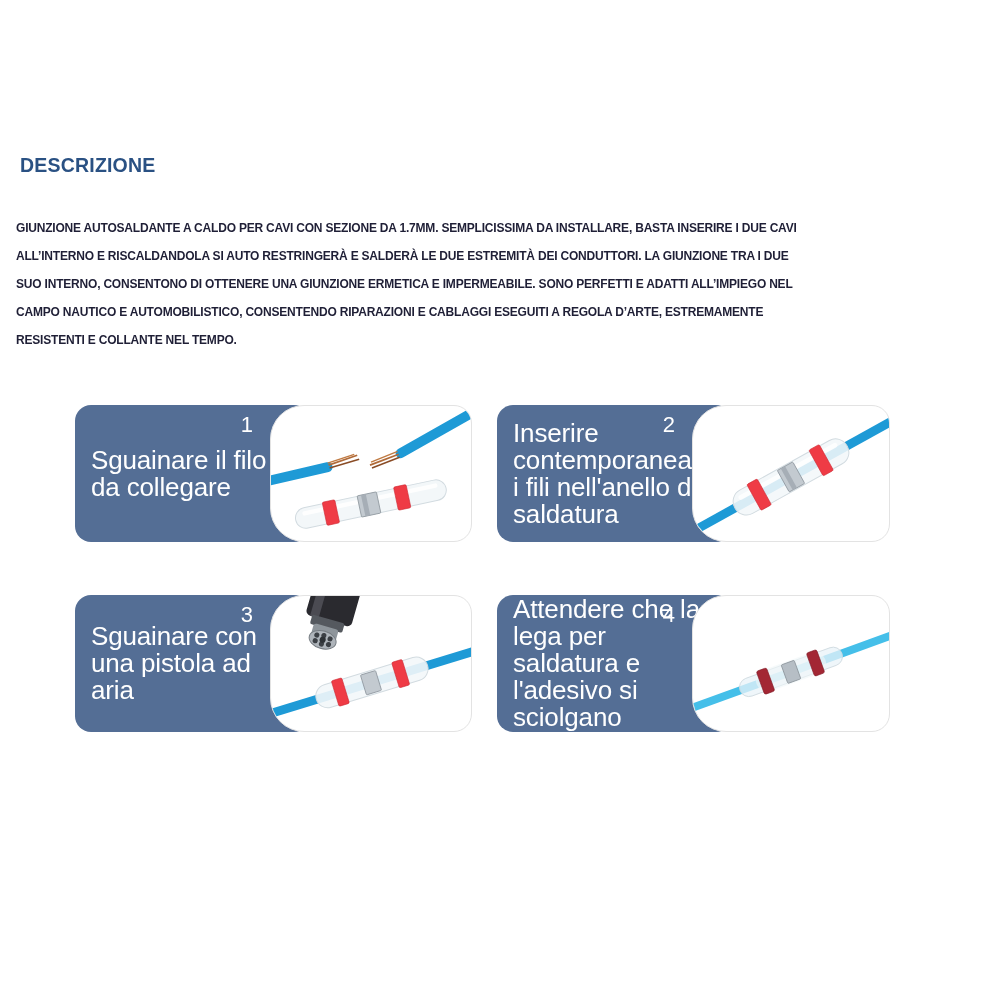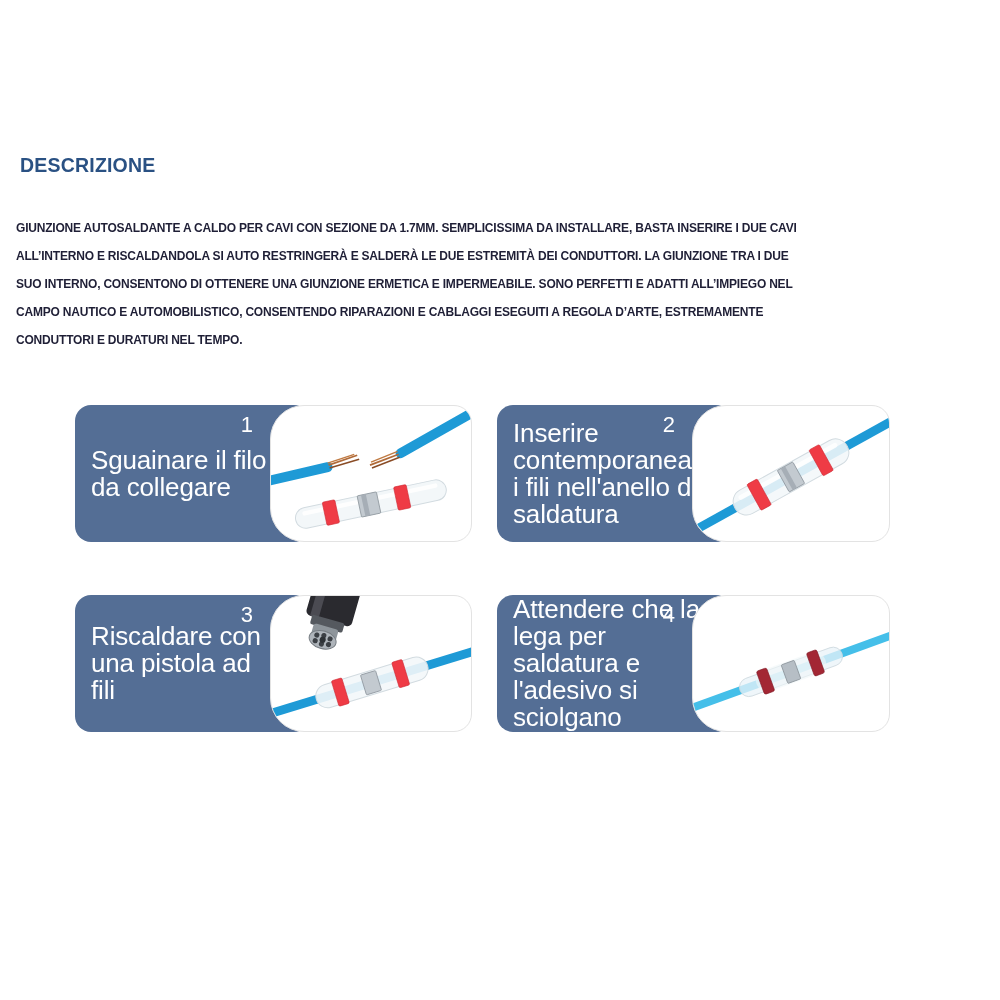--- a/index.html
+++ b/index.html
@@ -46,21 +46,21 @@
 
 <div class="page">
 
   <h2 class="heading">DESCRIZIONE</h2>
 
   <div class="paragraph">
     <div class="pline">GIUNZIONE AUTOSALDANTE A CALDO PER CAVI CON SEZIONE DA 1.7MM. SEMPLICISSIMA DA INSTALLARE, BASTA INSERIRE I DUE CAVI</div>
     <div class="pline">ALL’INTERNO E RISCALDANDOLA SI AUTO RESTRINGERÀ E SALDERÀ LE DUE ESTREMITÀ DEI CONDUTTORI. LA GIUNZIONE TRA I DUE</div>
     <div class="pline">SUO INTERNO, CONSENTONO DI OTTENERE UNA GIUNZIONE ERMETICA E IMPERMEABILE. SONO PERFETTI E ADATTI ALL’IMPIEGO NEL</div>
     <div class="pline">CAMPO NAUTICO E AUTOMOBILISTICO, CONSENTENDO RIPARAZIONI E CABLAGGI ESEGUITI A REGOLA D’ARTE, ESTREMAMENTE</div>
-    <div class="pline">CONDUTTORI E DURATURI NEL TEMPO.</div>
+    <div class="pline">RESISTENTI E COLLANTE NEL TEMPO.</div>
   </div>
 
   <div class="card card-1">
     <div class="blue-panel"></div>
     <div class="step-num">1</div>
     <div class="step-label">Sguainare il filo da collegare</div>
     <div class="photo-panel">
       <svg viewBox="0 0 200 137">
         <g transform="rotate(-12 100 100)">
           <rect x="22" y="89" width="156" height="21" rx="10.5" fill="#f3f7f9" stroke="#d2dbe0" stroke-width="1"></rect>
@@ -101,21 +101,21 @@
           <rect x="90" y="59.5" width="18" height="25" rx="1" fill="#c3cad0" stroke="#8e969e" stroke-width="0.8"></rect>
           <rect x="94" y="59.5" width="5" height="25" fill="#a6aeb6"></rect>
         </g>
       </svg>
     </div>
   </div>
 
   <div class="card card-3">
     <div class="blue-panel"></div>
     <div class="step-num">3</div>
-    <div class="step-label">Riscaldare con una pistola ad fili</div>
+    <div class="step-label">Sguainare con una pistola ad aria</div>
     <div class="photo-panel">
       <svg viewBox="0 0 200 137">
         <g transform="rotate(-17 100 88)">
           <path d="M-30,88 L230,88" stroke="#1e9ad6" stroke-width="9" fill="none"></path>
           <rect x="42" y="76" width="118" height="24" rx="12" fill="#f3f7f9" fill-opacity="0.9" stroke="#d2dbe0" stroke-width="1"></rect>
           <rect x="62" y="74.5" width="11" height="27" rx="1.5" fill="#ef3b45" stroke="#cf2a35" stroke-width="0.6"></rect>
           <rect x="126" y="74.5" width="11" height="27" rx="1.5" fill="#ef3b45" stroke="#cf2a35" stroke-width="0.6"></rect>
           <rect x="92" y="77.5" width="16" height="21" rx="1" fill="#c3cad0" stroke="#8e969e" stroke-width="0.8"></rect>
         </g>
         <g transform="rotate(16 60 20)">

